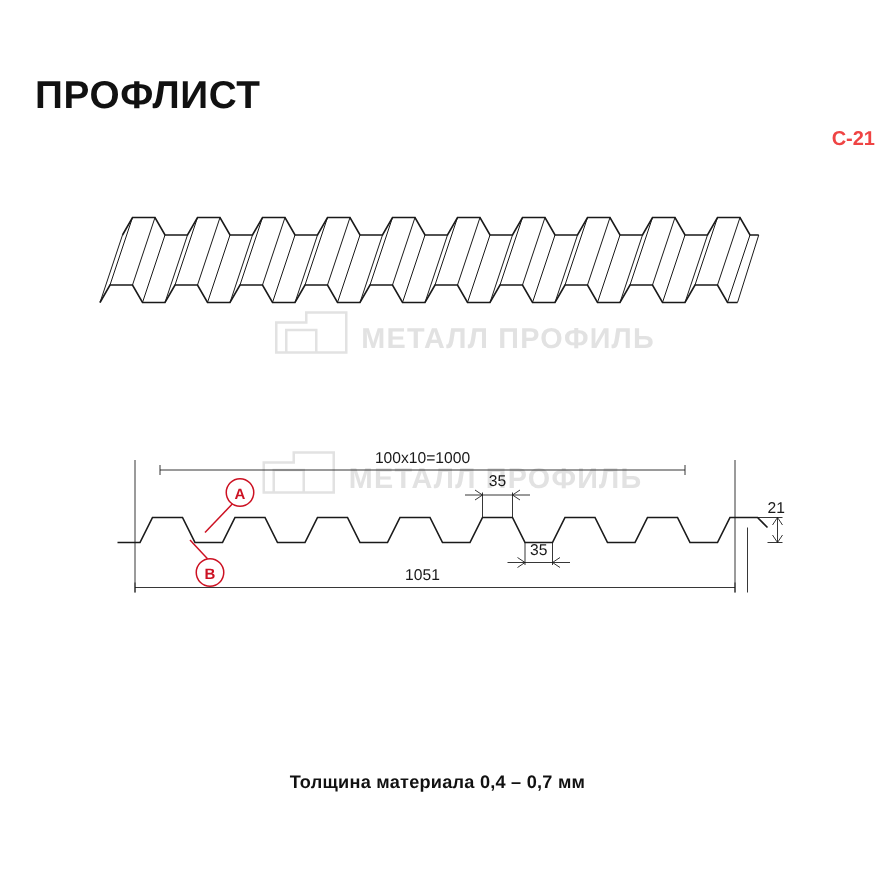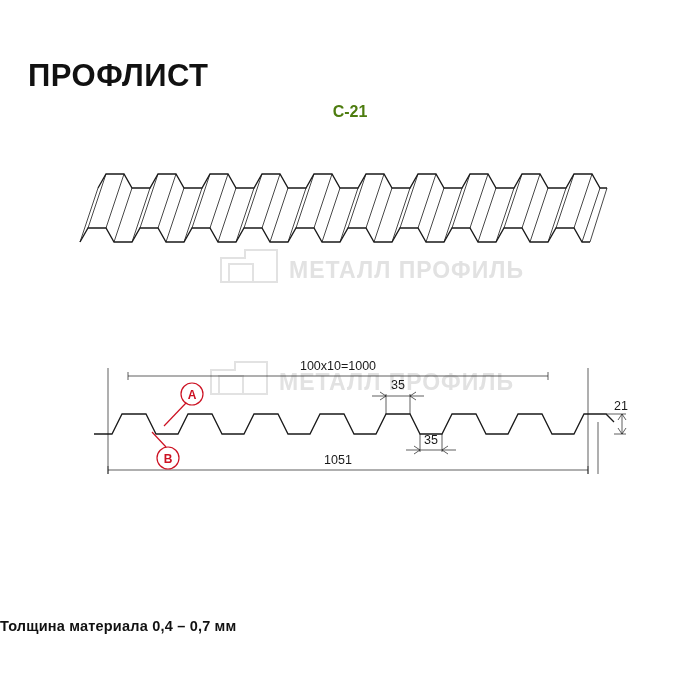--- a/index.html
+++ b/index.html
@@ -30,24 +30,24 @@
     font-weight: bold;
     letter-spacing: 0.5px;
     color: #111111;
     padding-left: 28px;
   }
   .subtitle {
     position: absolute;
     top: 103px;
     left: 0;
     width: 700px;
-    text-align: center;
+    text-align: right;
     font-size: 16px;
     font-weight: bold;
-    color: #4d7c0f;
+    color: #ef4444;
   }
   .iso-view {
     position: absolute;
     top: 150px;
     left: 80px;
     width: 545px;
     height: 125px;
   }
   .watermark-wrap {
     position: absolute;
@@ -70,21 +70,21 @@
     top: 352px;
     left: 90px;
     width: 540px;
     height: 140px;
   }
   .footer {
     position: absolute;
     top: 618px;
     left: 0;
     width: 700px;
-    text-align: left;
+    text-align: center;
     font-size: 14.5px;
     font-weight: bold;
     color: #111111;
     letter-spacing: 0.2px;
   }
   svg { display: block; overflow: visible; }
   .ln { stroke: #1a1a1a; fill: none; }
   .thin { stroke-width: 0.8; }
   .med { stroke-width: 1.3; }
   .dimline { stroke: #1a1a1a; stroke-width: 0.7; fill: none; }

